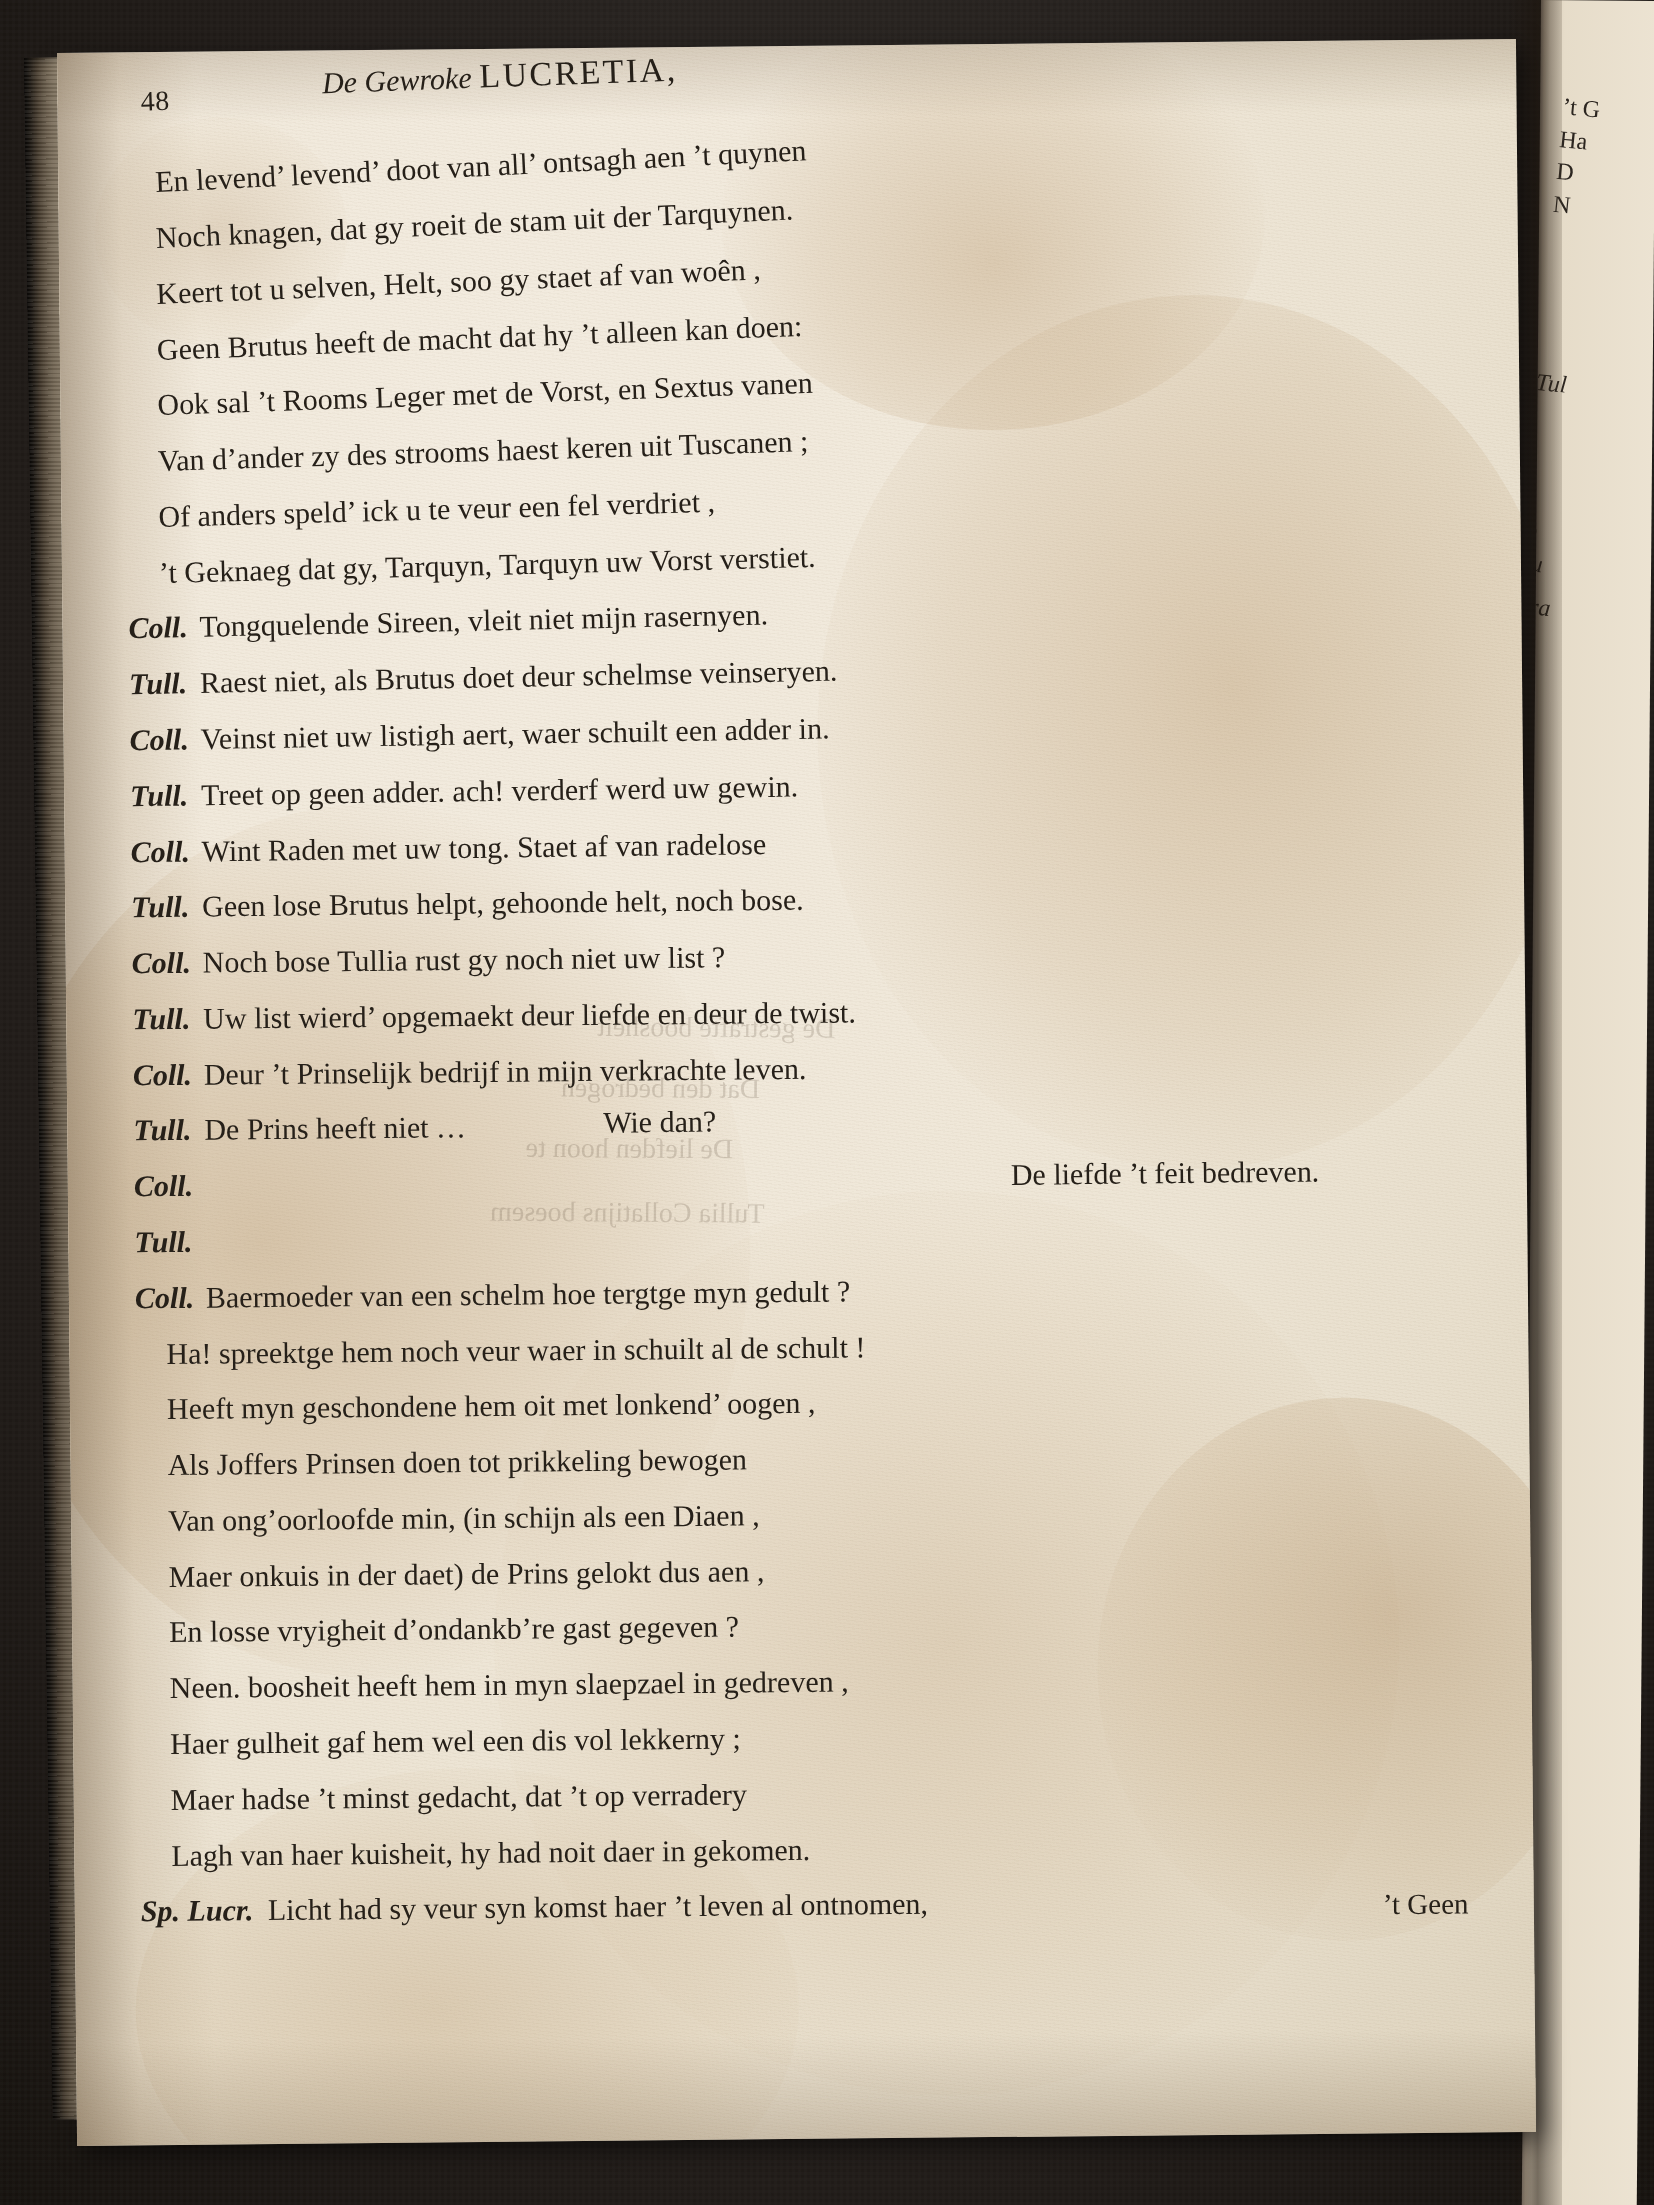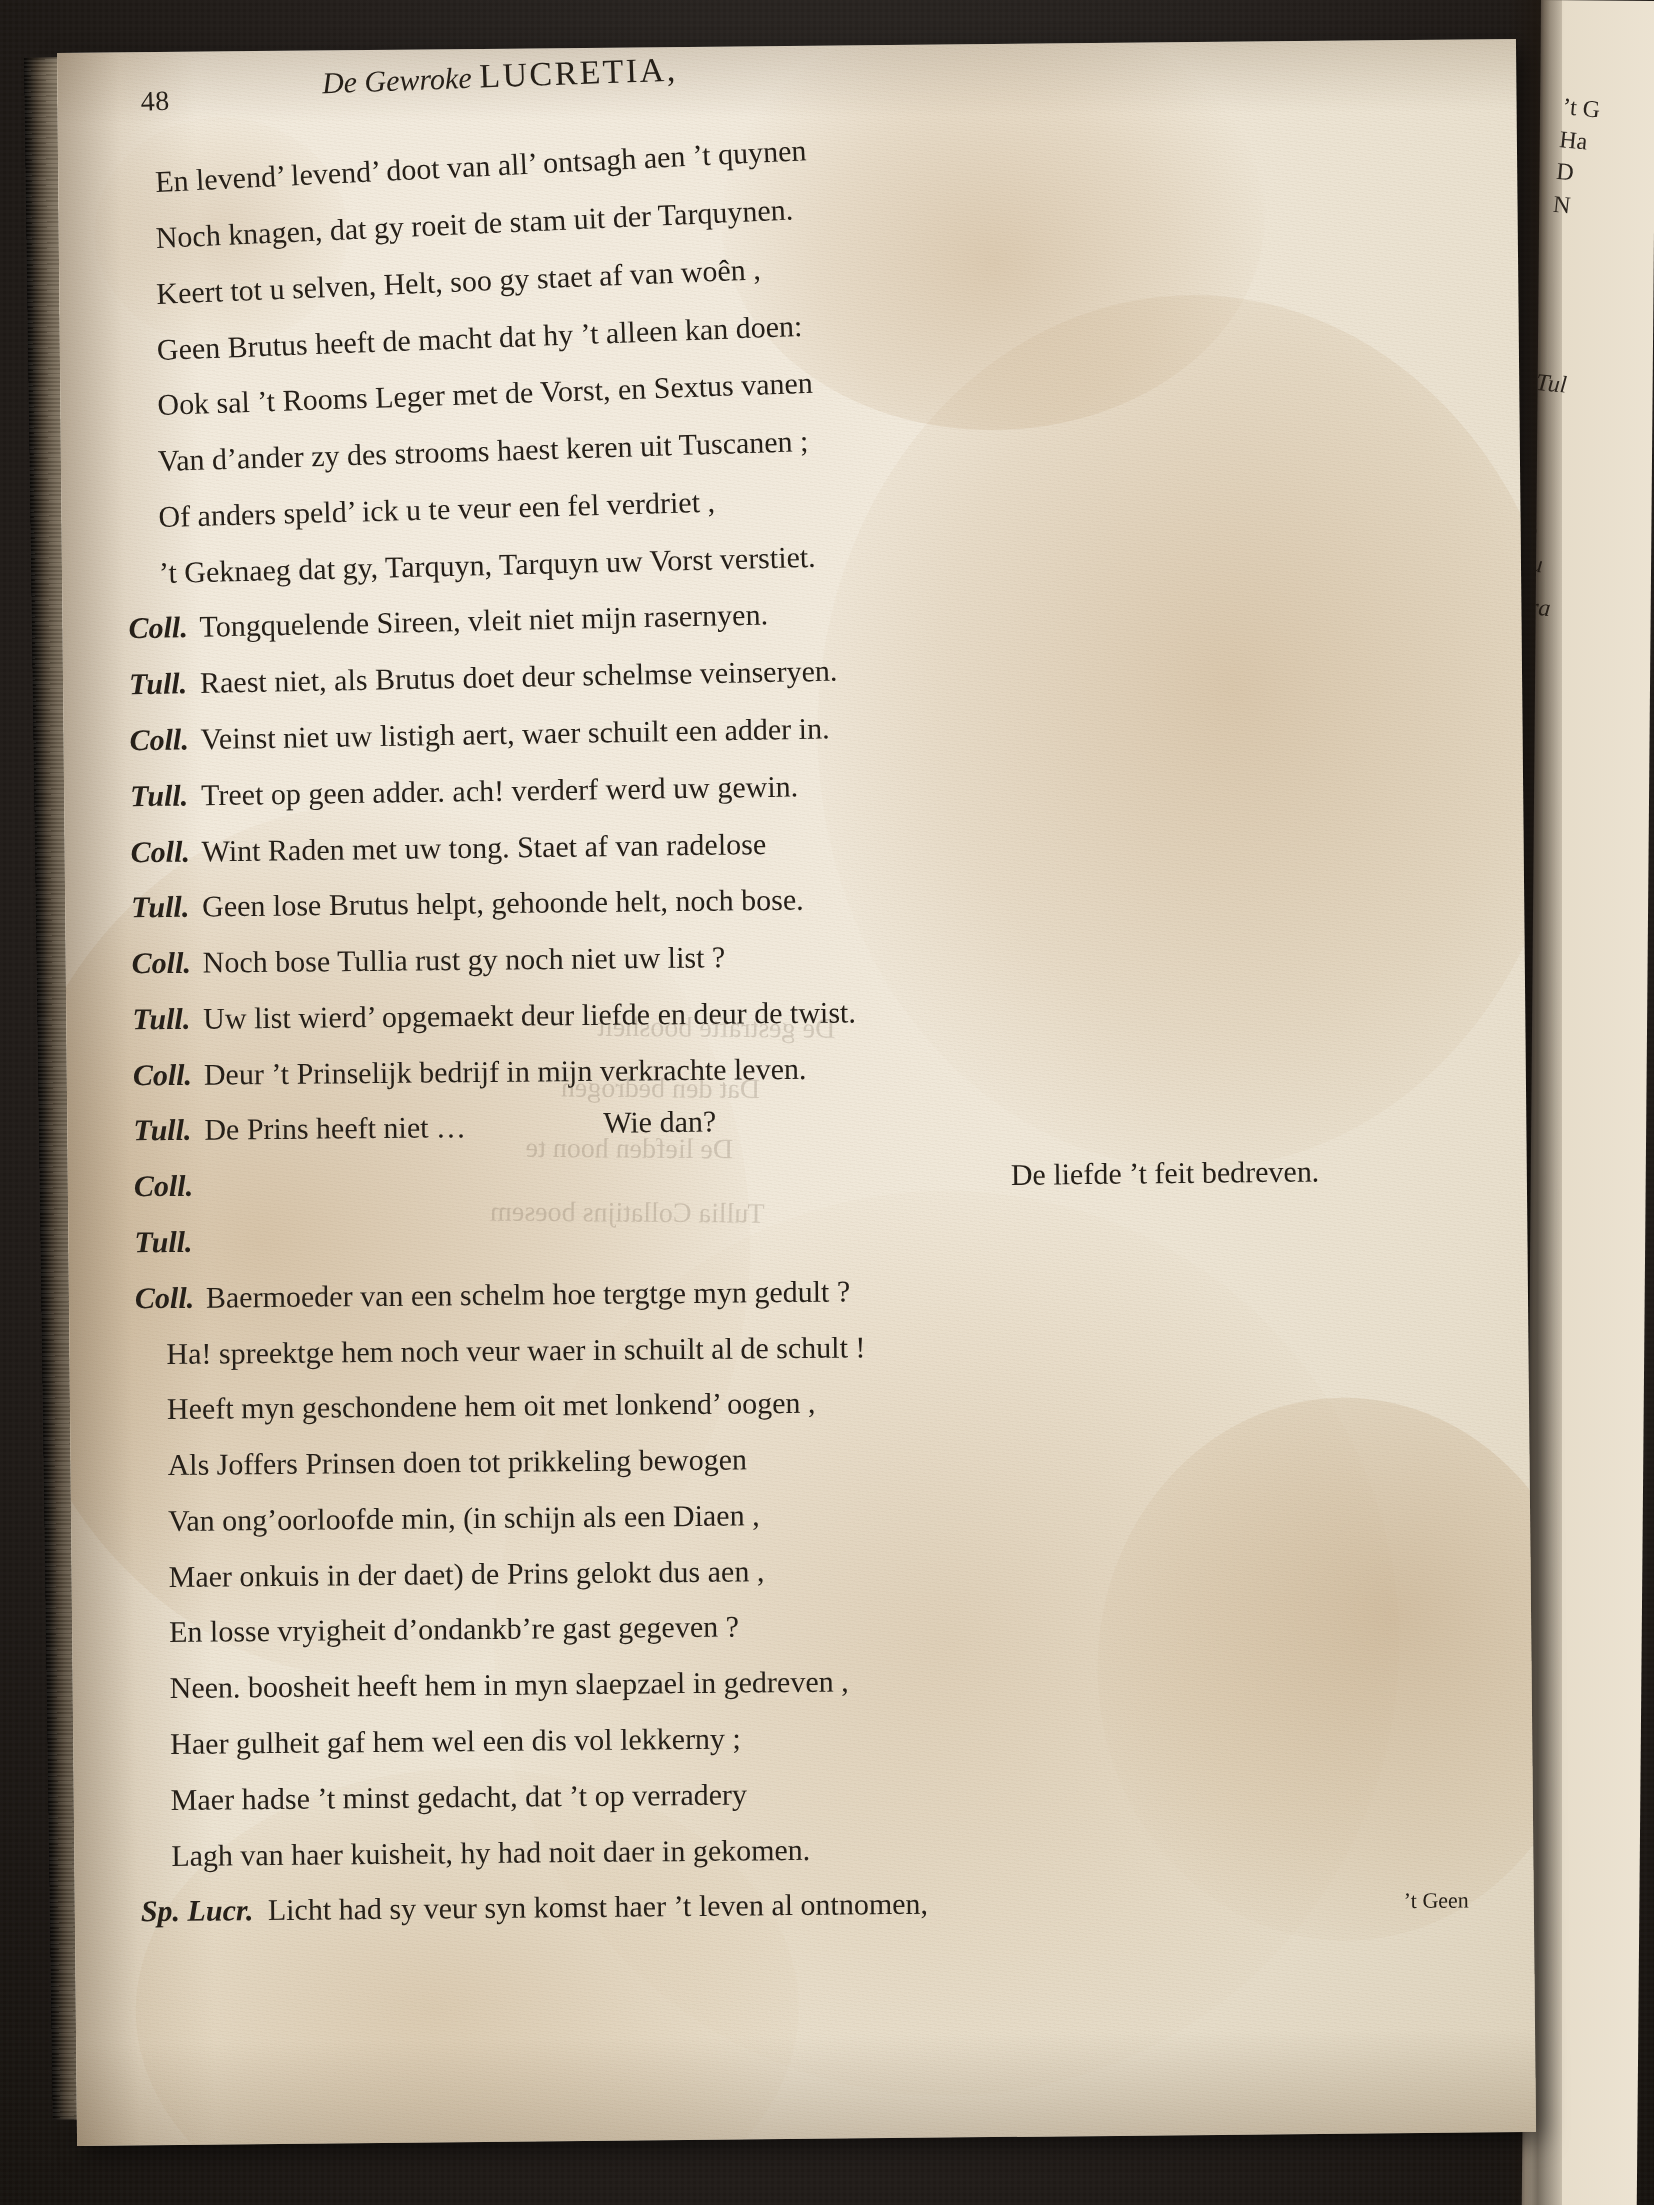--- a/index.html
+++ b/index.html
@@ -184,21 +184,21 @@
   .ln .sp{
     font-style: italic;
     font-weight: 600;
     display:inline-block;
     min-width: 71px;
   }
 
   .catchword{
     position:absolute;
     right: 17px;
-    font-size: 22px;
+    font-size: 29px;
     white-space:nowrap;
     transform-origin: right center;
   }
 
   
   .ghost{
     position:absolute;
     color: rgba(70,55,38,.18);
     font-size: 28px;
     white-space: nowrap;

